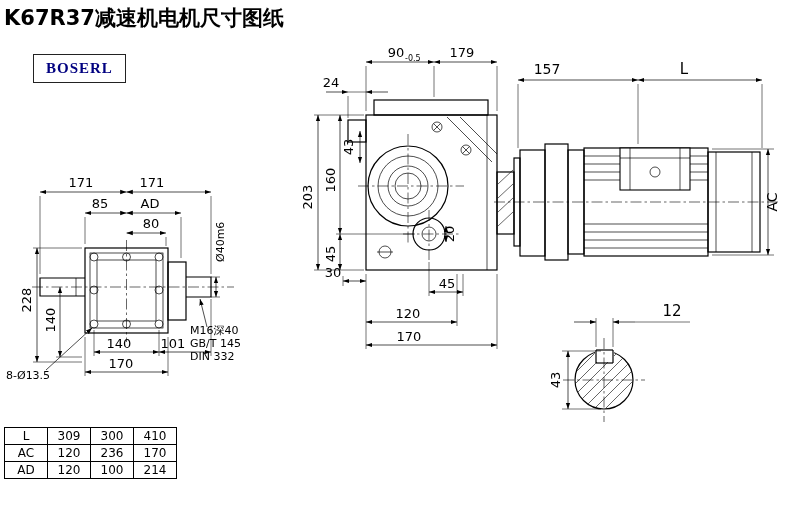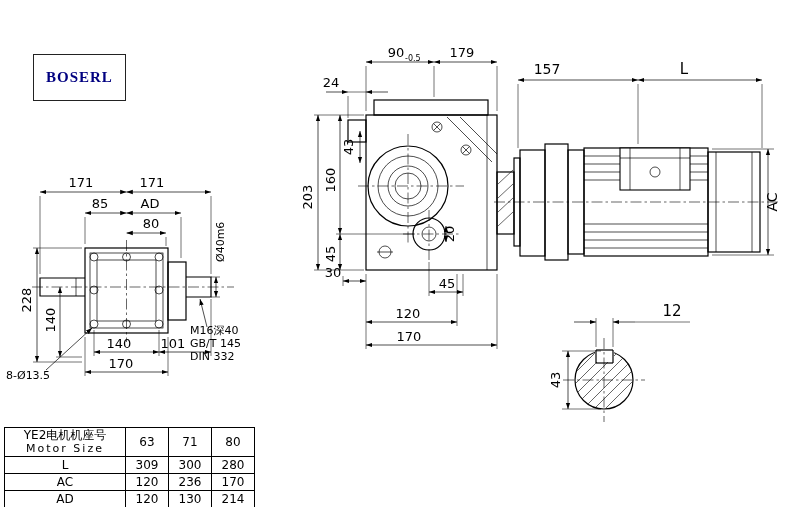--- a/index.html
+++ b/index.html
@@ -2,21 +2,21 @@
 <html><head>
 <meta charset="utf-8">
 <style>
   html,body{margin:0;padding:0;background:#fff;}
   #stage{position:relative;width:800px;height:507px;background:#fff;overflow:hidden;
          font-family:"DejaVu Sans",sans-serif;color:#000;}
   #drawing{position:absolute;left:0;top:0;}
   #title{position:absolute;left:4px;top:4px;font-size:21px;font-weight:bold;
          font-family:"DejaVu Sans",sans-serif;white-space:nowrap;}
   #logo{position:absolute;left:33px;top:54px;border:1px solid #222;background:#fff;
-        padding:14px 12px;font:bold 15px "Liberation Serif",serif;color:#000080;letter-spacing:1px;}
+        padding:5px 12px;font:bold 15px "Liberation Serif",serif;color:#000080;letter-spacing:1px;}
   #size-table{position:absolute;left:4px;top:427px;border-collapse:collapse;
               font:12px "DejaVu Sans",sans-serif;background:#fff;}
   #size-table td{border:1px solid #000;text-align:center;padding:0 2px;height:16px;min-width:38px;}
   #size-table td.hdr{width:112px;line-height:1.15;padding:1px 4px;}
   #size-table .en{font-size:11px;letter-spacing:2px;}
   
   .o{fill:none;stroke:#000;stroke-width:1.2;}
   .t{fill:none;stroke:#000;stroke-width:.7;}
   .x{fill:none;stroke:#000;stroke-width:.55;}
   .h{fill:none;stroke:#000;stroke-width:.6;}
@@ -289,47 +289,39 @@
       <line class="x" x1="635" y1="322" x2="690" y2="322"></line>
       <text class="lg" x="672" y="316">12</text>
 
       <line class="x" x1="601" y1="351" x2="562" y2="351"></line>
       <line class="x" x1="601" y1="409" x2="562" y2="409"></line>
       <line class="dim" x1="568" y1="351" x2="568" y2="409"></line>
       <text class="d" transform="rotate(-90 560 380)" x="560" y="380">43</text>
     </g>
   </svg>
 
+  <div id="title">K67R37减速机电机尺寸图纸</div>
   <div id="logo">BOSERL</div>
 
   <table id="size-table">
     <tbody>
-        <tr>
-      <td class="hdr">
-        <div>YE2电机机座号</div>
-        <div class="en">Motor Size</div>
-      </td>
-      <td>63</td>
-      <td>71</td>
-      <td>80</td>
-    </tr>
     <tr>
       <td>L</td>
       <td>309</td>
       <td>300</td>
-      <td>280</td>
+      <td>410</td>
     </tr>
     <tr>
       <td>AC</td>
       <td>120</td>
       <td>236</td>
       <td>170</td>
     </tr>
     <tr>
       <td>AD</td>
       <td>120</td>
-      <td>130</td>
+      <td>100</td>
       <td>214</td>
     </tr>
   </tbody>
     </table>
 
 </div>
 
 </body></html>

